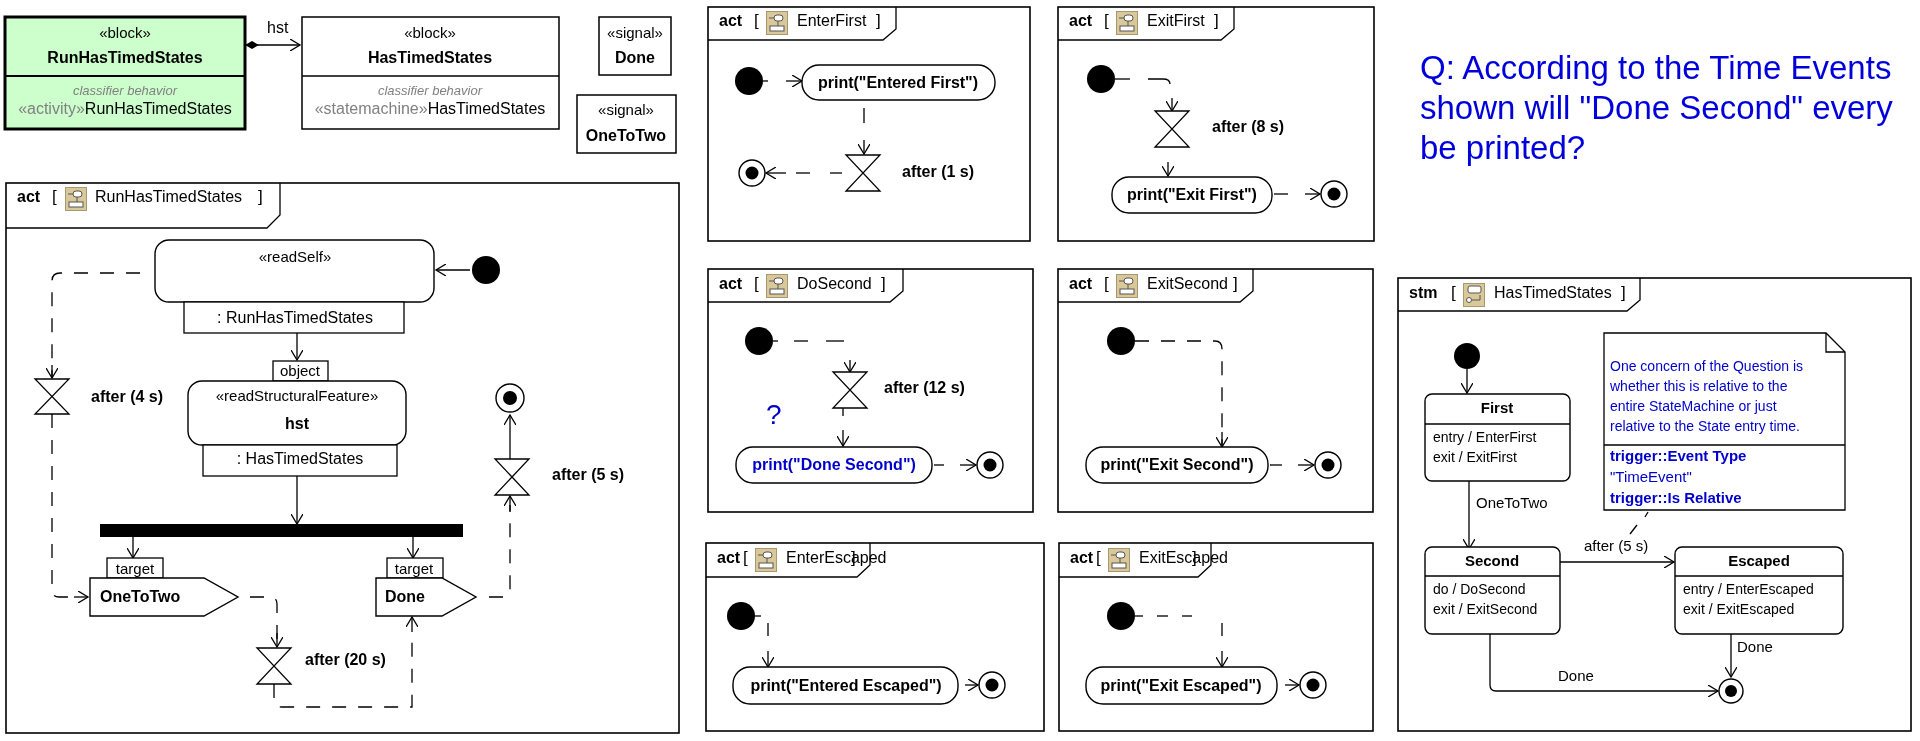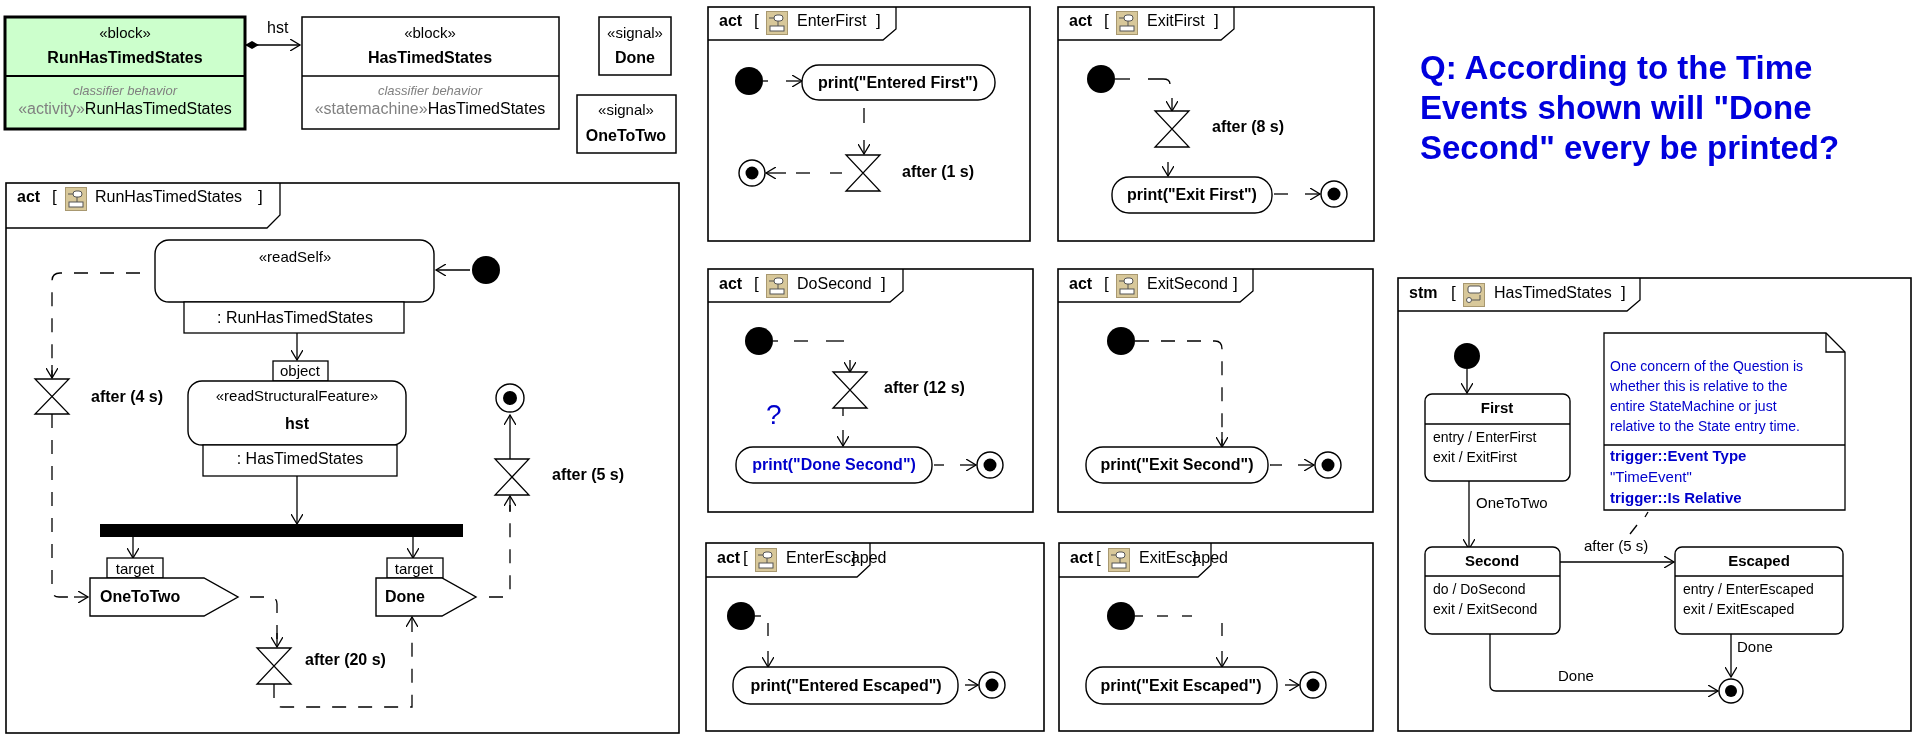--- a/index.html
+++ b/index.html
@@ -6,21 +6,21 @@
   body { width:1920px; height:741px; position:relative; overflow:hidden; font-family:"Liberation Sans", sans-serif; color:#000; }
   svg { position:absolute; left:0; top:0; }
   .t { font-family:"Liberation Sans", sans-serif; }
   .b { font-weight:bold; }
   .frame { fill:#fff; stroke:#000; stroke-width:1.6; }
   .ln { stroke:#000; stroke-width:1.3; fill:none; }
   .dash { stroke:#000; stroke-width:1.3; fill:none; stroke-dasharray:14 12; }
   .act { fill:#fff; stroke:#000; stroke-width:1.4; }
   .pin { fill:#fff; stroke:#000; stroke-width:1.3; }
   .hg { fill:#fff; stroke:#000; stroke-width:1.3; }
-  .question { position:absolute; left:1420px; top:48px; width:480px; color:#0000dd; font-weight:bold; font-size:33px; line-height:40px; font-family:"Liberation Sans", sans-serif; }
+  .question { position:absolute; left:1420px; top:48px; width:480px; color:#0000dd; font-weight:normal; font-size:33px; line-height:40px; font-family:"Liberation Sans", sans-serif; }
 </style>
 </head>
 <body>
 
 <svg width="1920" height="741" viewBox="0 0 1920 741" xmlns="http://www.w3.org/2000/svg">
   <defs>
     <marker id="arr" markerWidth="12" markerHeight="12" refX="10" refY="6" orient="auto" markerUnits="userSpaceOnUse">
       <path d="M0,0 L10,6 L0,12" fill="none" stroke="#000" stroke-width="1.3"></path>
     </marker>
     <marker id="dia" markerWidth="18" markerHeight="10" refX="1" refY="5" orient="auto" markerUnits="userSpaceOnUse">

